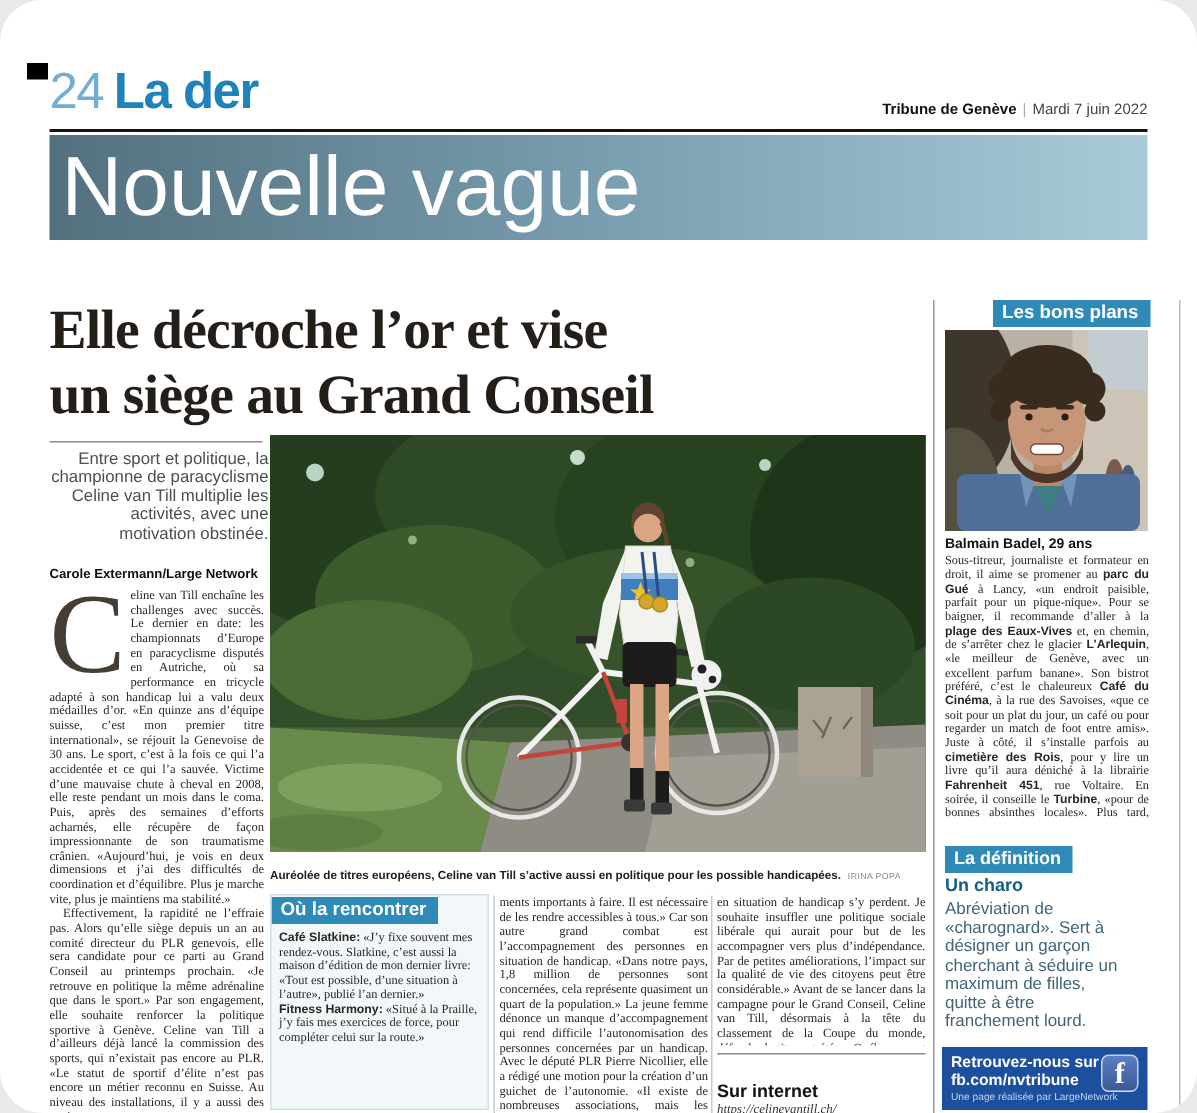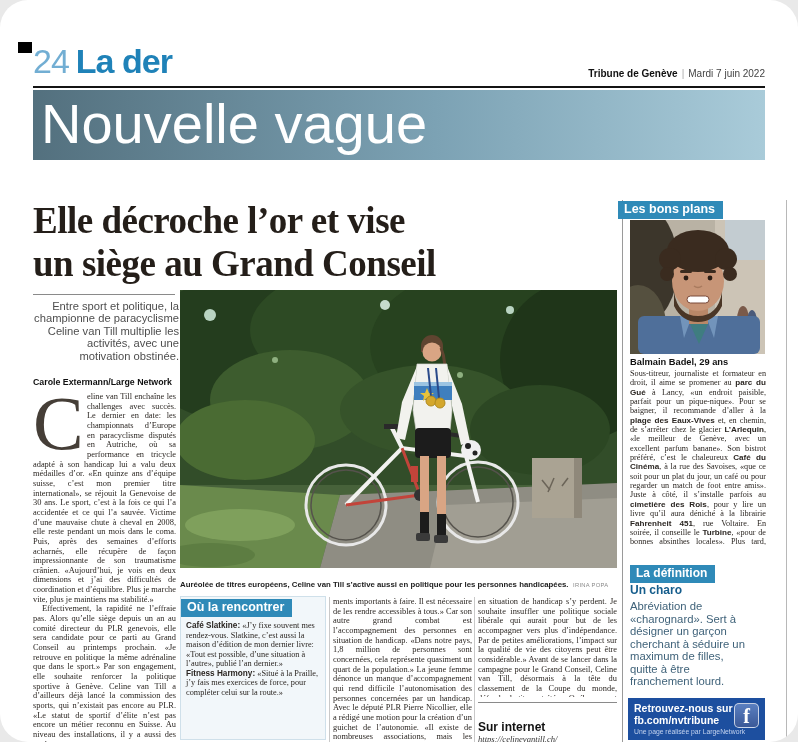--- a/index.html
+++ b/index.html
@@ -75,21 +75,21 @@
   #web .label { font-size:12px; font-weight:bold; color:#111;margin-top:14px; }
   #web .url { font-family:"Liberation Serif","DejaVu Serif",serif; font-style:italic; font-size:8.6px; color:#333; }
 
   .vline { width:1px; background:#c9c9c9; }
   #div-b { left:329px; top:597px; height:145px; }
   #div-c { left:474px; top:597px; height:145px; }
   #div-side { left:622px; top:200px; height:542px; background:#9a9a9a; }
   #edge-line { left:786px; top:200px; height:542px; background:#b8b8b8; }
 
   
-  #bons-bar { left:618px; top:199px; }
+  #bons-bar { left:662px; top:199px; }
   #portrait { left:630px; top:220px; width:135px; height:134px; background:#b9b2a4; }
   #person { left:630px; top:357px; width:135px; font-size:9.3px; font-weight:bold; color:#111; }
   #bons-text {
     left:630px; top:369px; width:136px; height:176px; overflow:hidden;
     font-family:"Liberation Serif","DejaVu Serif",serif; font-size:8.2px; line-height:9.35px;
     color:#2b2622; text-align:justify;
   }
   #bons-text b { font-family:"Liberation Sans","DejaVu Sans",sans-serif; font-size:8.1px; }
   #def-bar { left:630px; top:563px;text-align:center; }
   #def-bar .blue-bar { font-size:12px; }
@@ -198,21 +198,21 @@
         <rect x="257" y="224" width="9" height="22" fill="#1c1c1c"></rect>
         <rect x="236" y="243" width="14" height="8" rx="2" fill="#3a3a3a"></rect>
         <rect x="254" y="245" width="14" height="8" rx="2" fill="#3a3a3a"></rect>
         <circle cx="291" cy="160" r="10" fill="#f0f0f0"></circle>
         <circle cx="288" cy="156" r="3" fill="#222"></circle>
         <circle cx="295" cy="163" r="2.5" fill="#222"></circle>
       </g>
     </svg>
   </div>
   <div class="abs" id="caption">
-    <span class="cap">Auréolée de titres européens, Celine van Till s’active aussi en politique pour les personnes handicapées.</span>
+    <span class="cap">Auréolée de titres européens, Celine van Till s’active aussi en politique pour les possible handicapées.</span>
     <span class="credit">IRINA POPA</span>
   </div>
 
   <div class="abs" id="meetbox">
     <span class="blue-bar">Où la rencontrer</span>
     <div class="items">
       <p><b>Café Slatkine:</b><span> «J’y fixe souvent mes rendez-vous. Slatkine, c’est aussi la maison d’édition de mon dernier livre: «Tout est possible, d’une situation à l’autre», publié l’an dernier.»</span></p>
       <p><b>Fitness Harmony:</b><span> «Situé à la Praille, j’y fais mes exercices de force, pour compléter celui sur la route.»</span></p>
     </div>
   </div>

